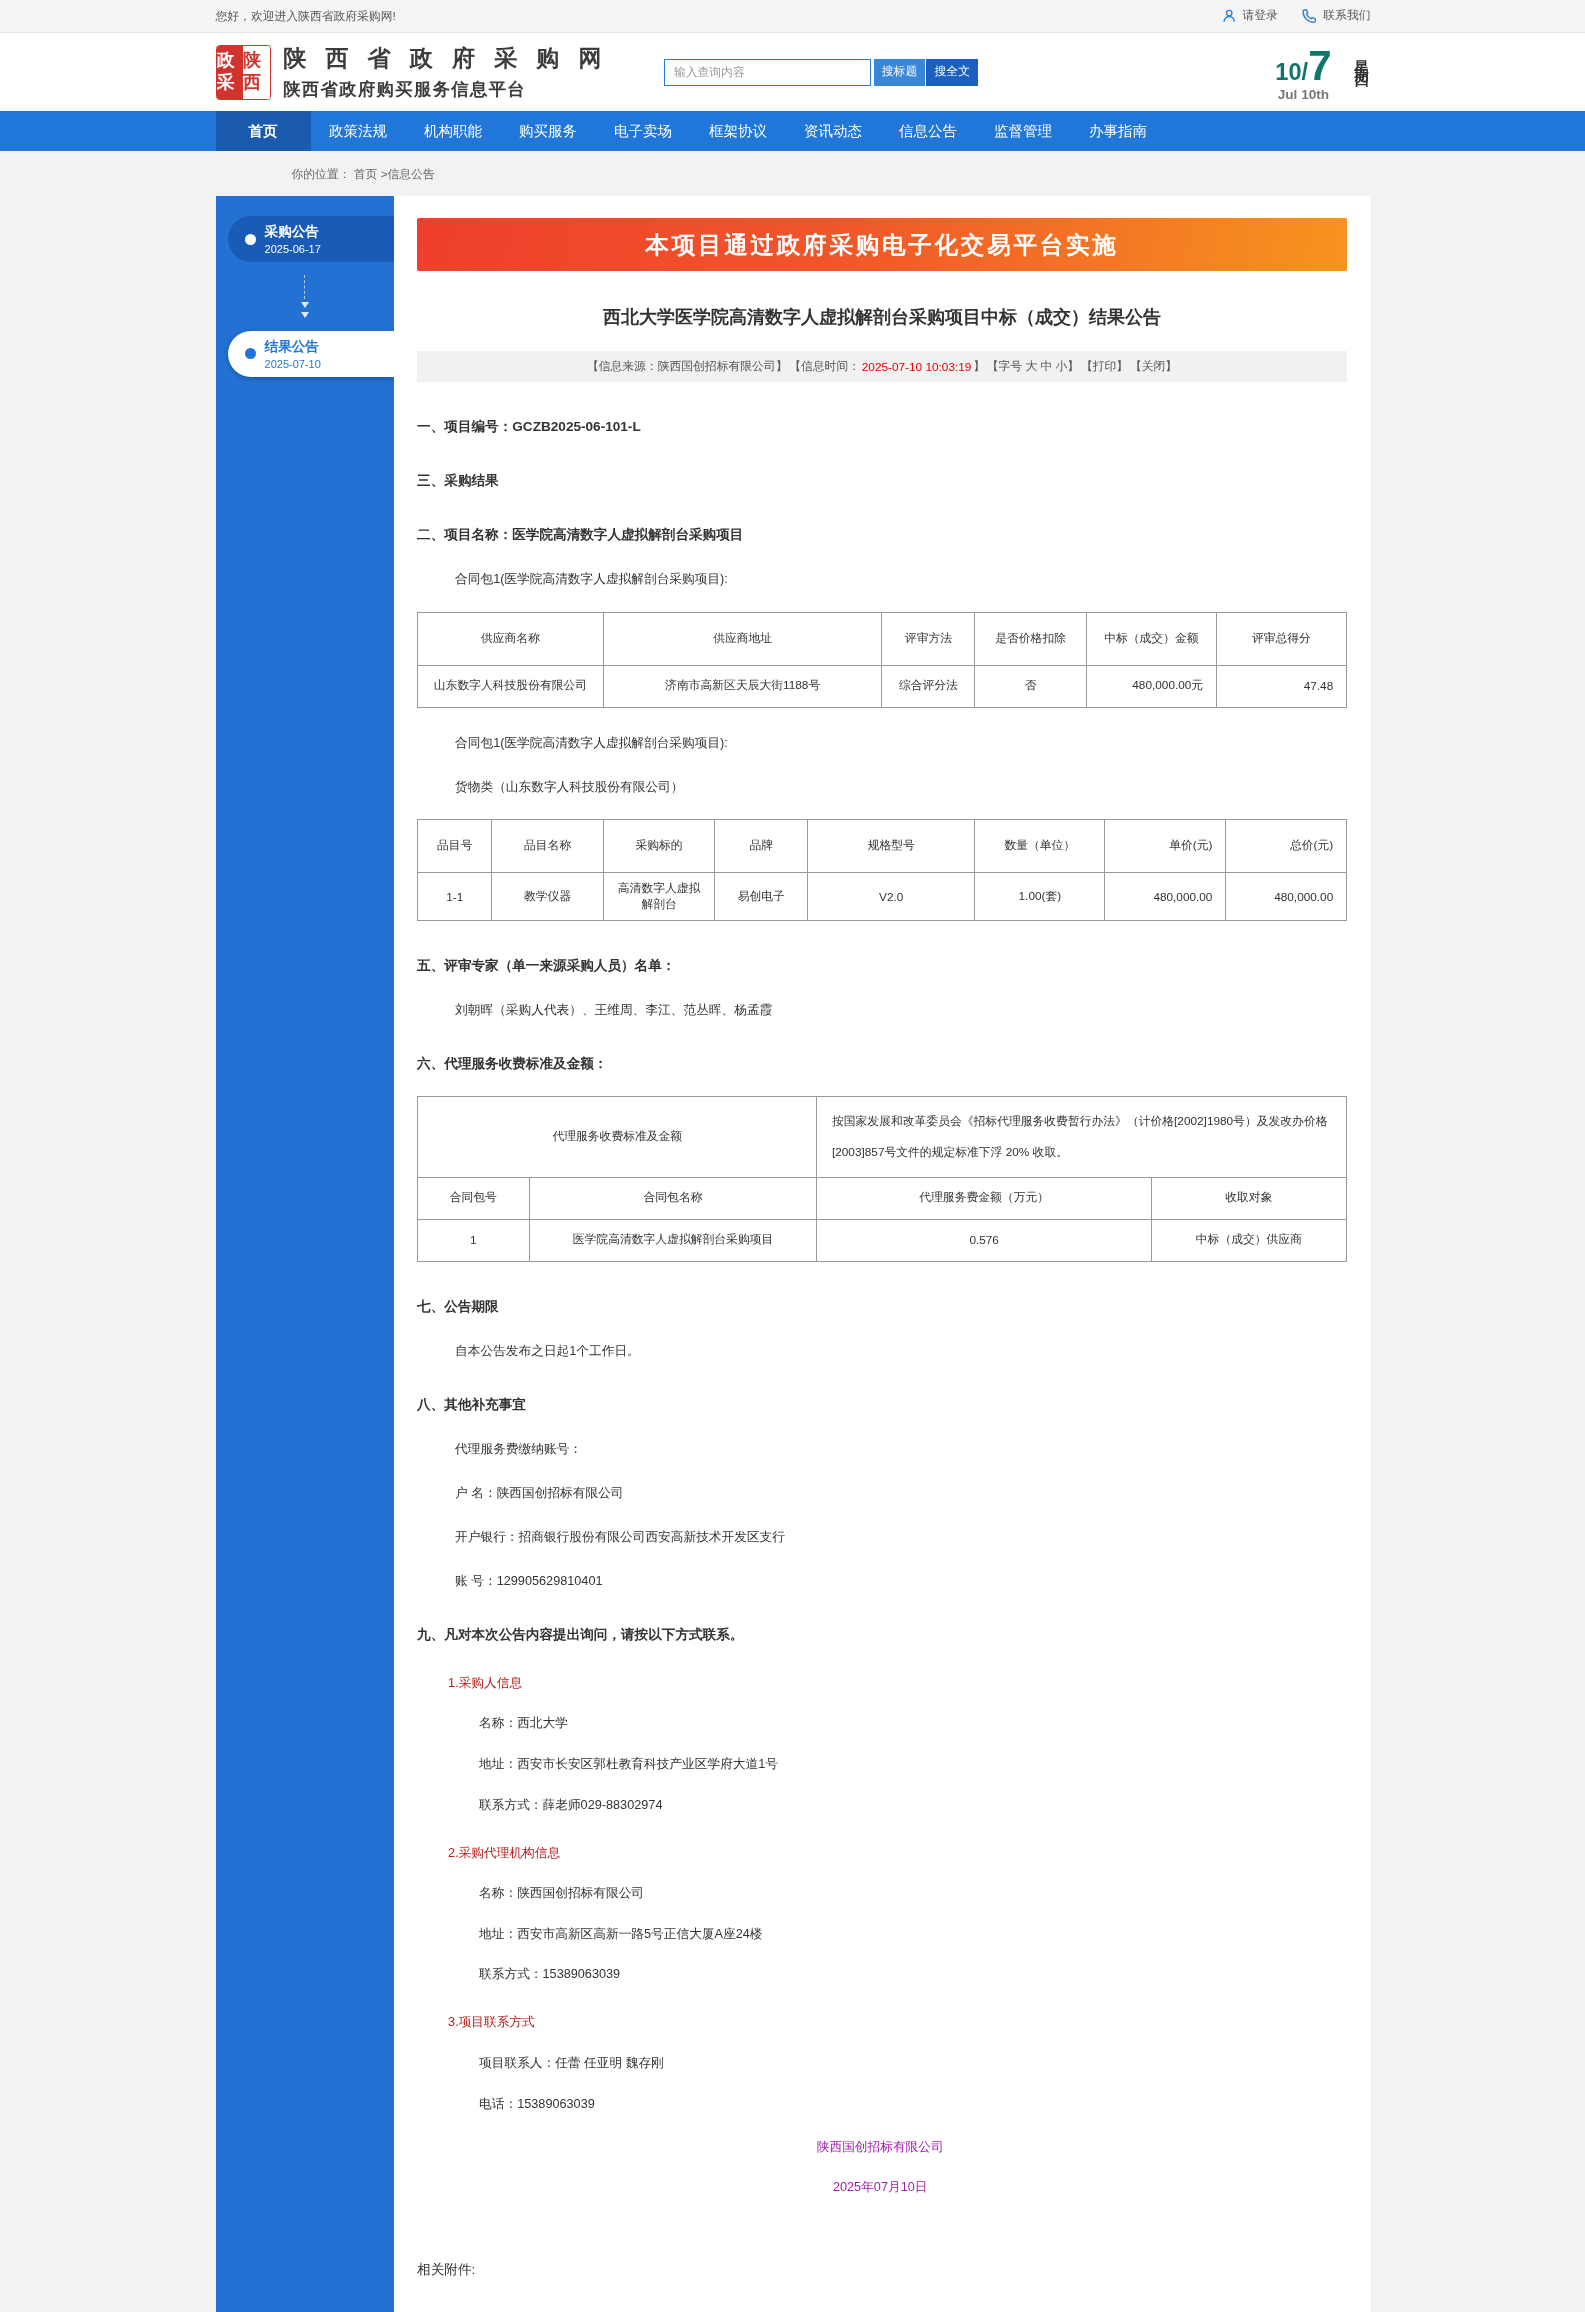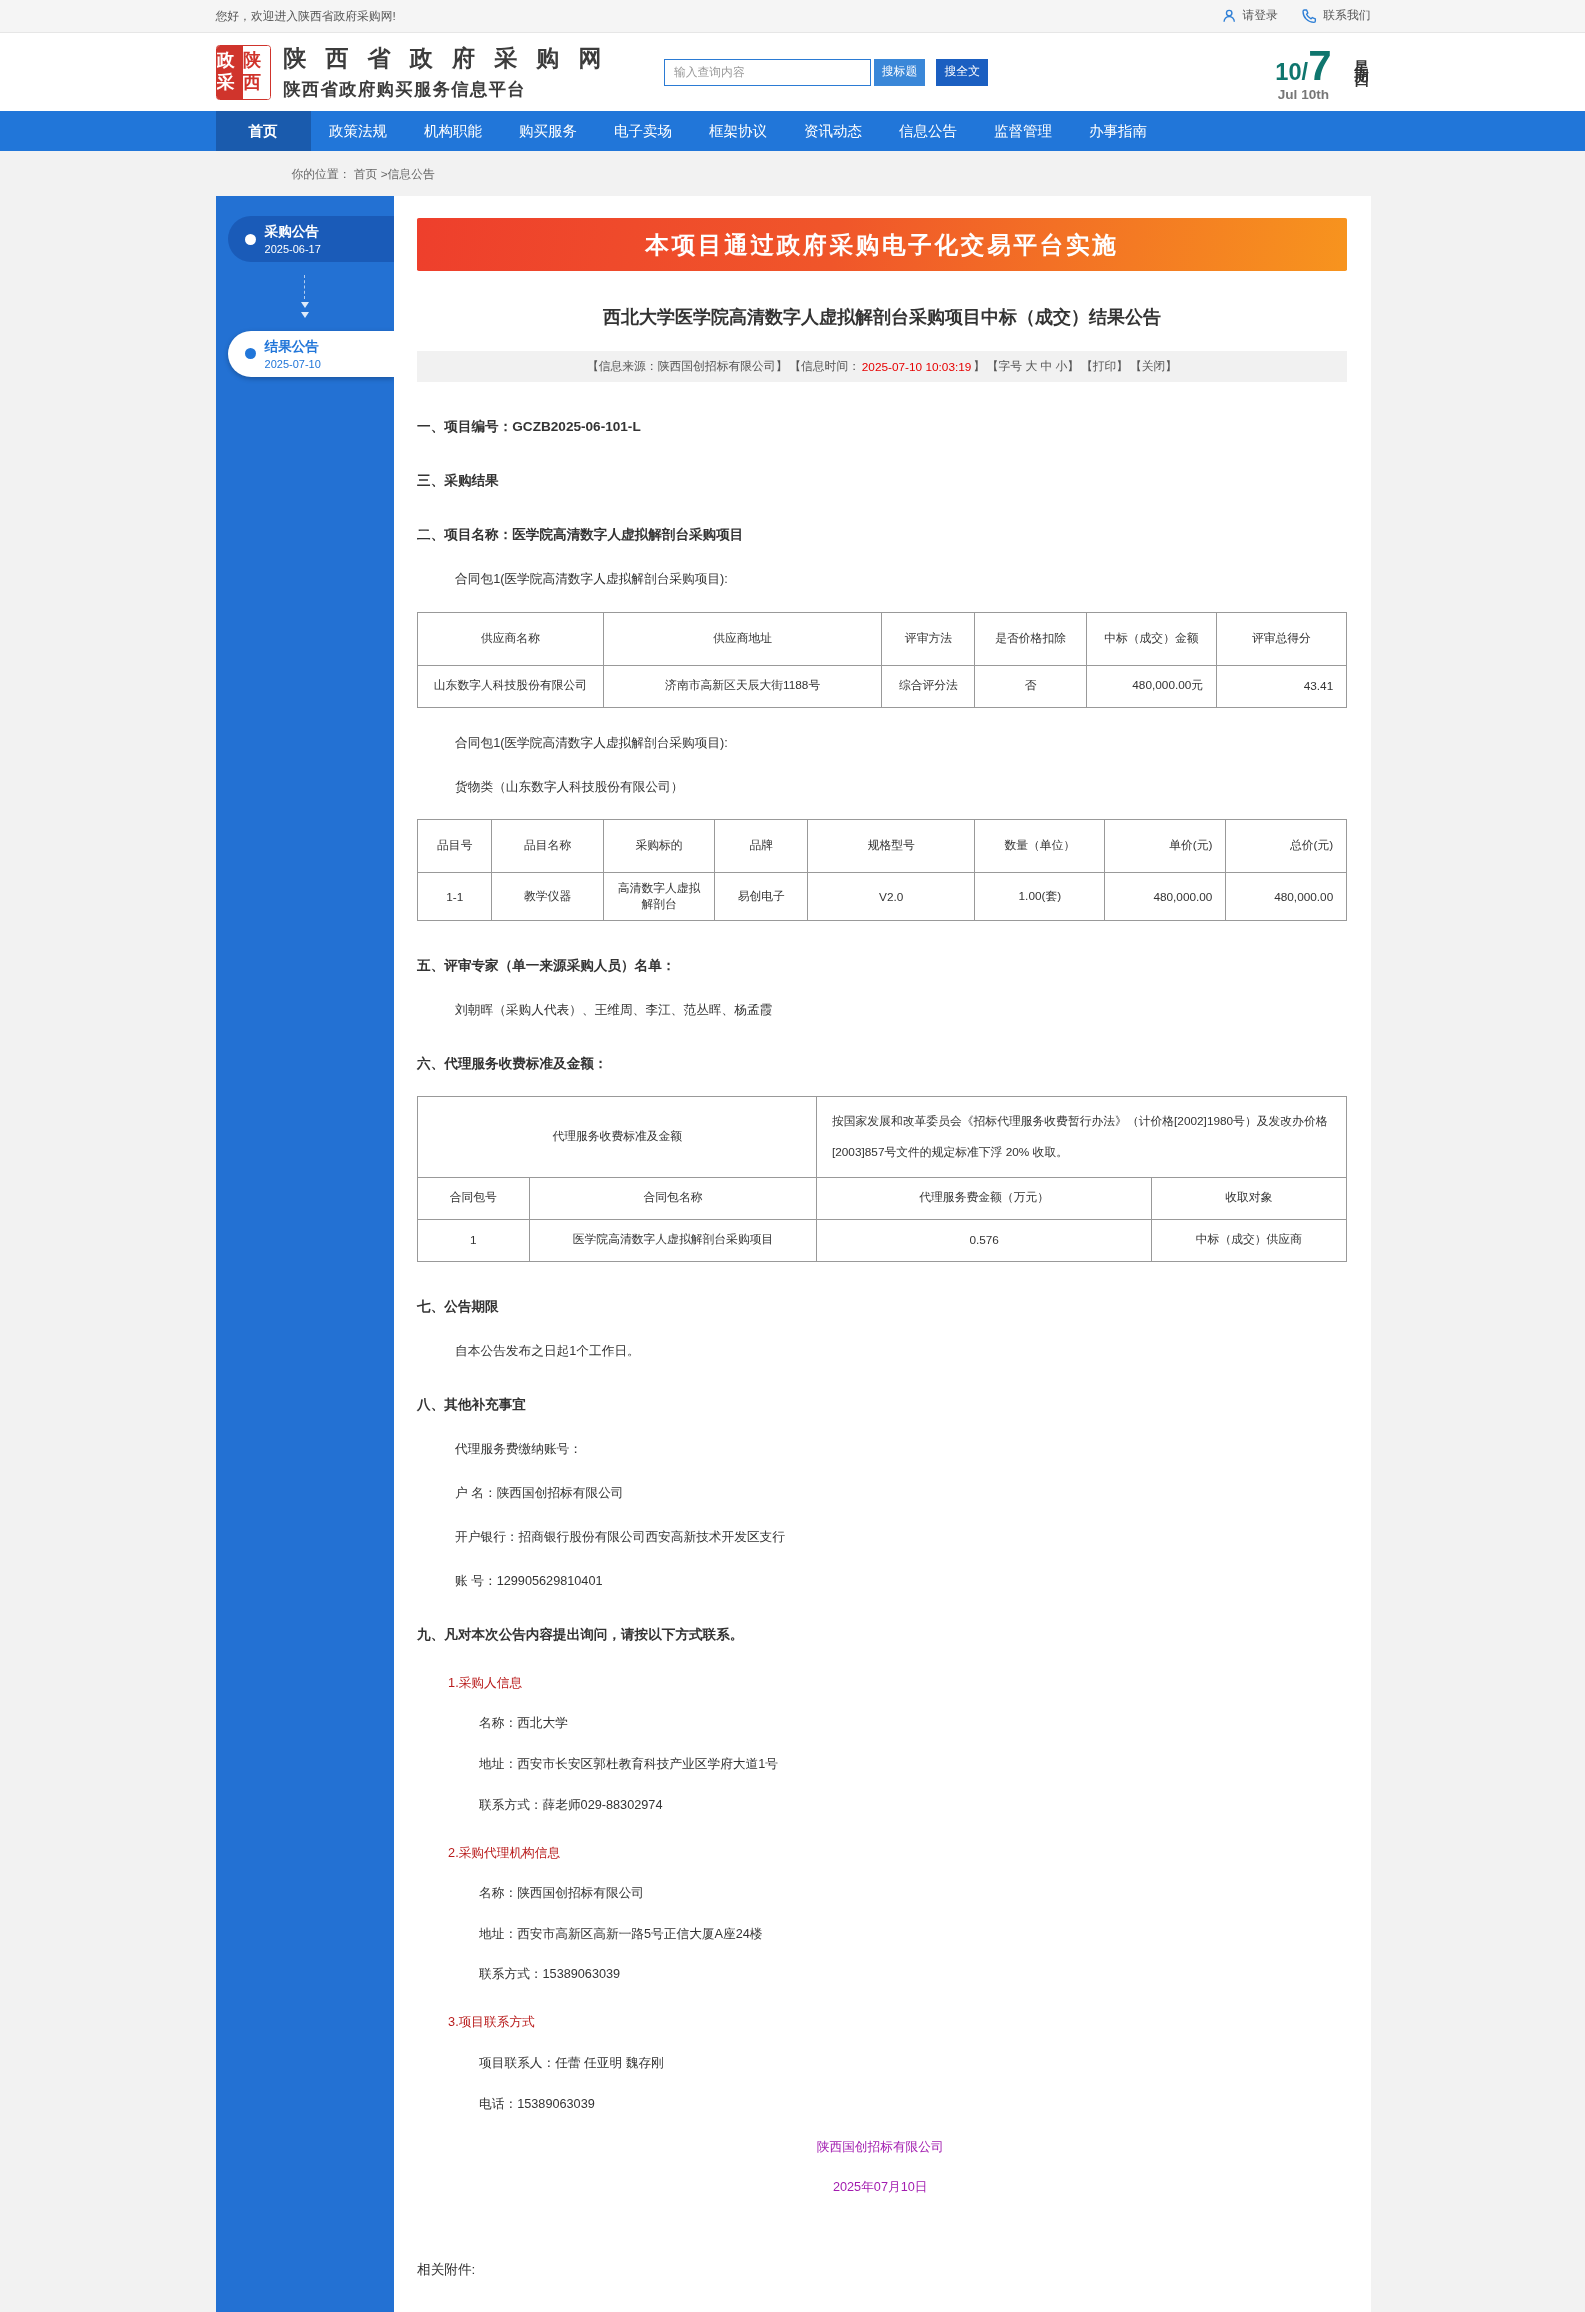--- a/index.html
+++ b/index.html
@@ -20,21 +20,21 @@
   .logo-left { background:#d0342c; color:#fff; width:50%; display:flex; flex-direction:column; align-items:center; justify-content:center; font-weight:bold; font-size:18px; line-height:1.2; }
   .logo-right { background:#fff; color:#d0342c; width:50%; display:flex; flex-direction:column; align-items:center; justify-content:center; font-weight:bold; font-size:18px; line-height:1.2; }
   .site-names { margin-left:12.7px; }
   .site-name { font-size:23px; font-weight:bold; color:#3c3c3c; letter-spacing:6.4px; }
   .site-sub { font-size:17.3px; font-weight:bold; color:#3c3c3c; letter-spacing:1.4px; margin-top:3.6px; }
   .search-wrap { display:flex; align-items:center; margin-left:56px; }
   .search-input { width:207px; height:27px; border:1.8px solid #2b7bd4; padding:0 9px; font-size:11.8px; color:#333; outline:none; }
   .search-input::placeholder { color:#999; }
   .btn-search { height:27px; border:none; color:#fff; font-size:11.8px; padding:0 8.2px; cursor:pointer; }
   .btn-title { background:#3a87d8; margin-left:2.7px; }
-  .btn-full { background:#1b5fc1; margin-left:11px; }
+  .btn-full { background:#1b5fc1; margin-left:1px; }
   .date-widget { margin-left:auto; display:flex; align-items:flex-start; gap:20px; }
   .date-nums { text-align:center; }
   .date-line1 { color:#0f766e; font-weight:bold; }
   .date-month { font-size:23.6px; }
   .date-sep { font-size:23.6px; }
   .date-day { font-size:42px; }
   .date-en { color:#777; font-weight:bold; font-size:13.6px; margin-top:-3.6px; }
   .weekday { writing-mode:vertical-rl; letter-spacing:7.3px; font-size:14.5px; font-weight:bold; color:#333; padding-top:5.5px; }
 
   
@@ -230,21 +230,21 @@
           <th>评审总得分</th>
         </tr>
           </thead>
         <tbody>
             <tr>
           <td>山东数字人科技股份有限公司</td>
           <td>济南市高新区天辰大街1188号</td>
           <td>综合评分法</td>
           <td>否</td>
           <td class="ta-r">480,000.00元</td>
-          <td class="ta-r">43.41</td>
+          <td class="ta-r">47.48</td>
         </tr>
           </tbody>
       </table>
 
       <div class="para">合同包1(医学院高清数字人虚拟解剖台采购项目):</div>
       <div class="para">货物类（山东数字人科技股份有限公司）</div>
 
       <table>
         <colgroup>
             <col style="width:8%">

